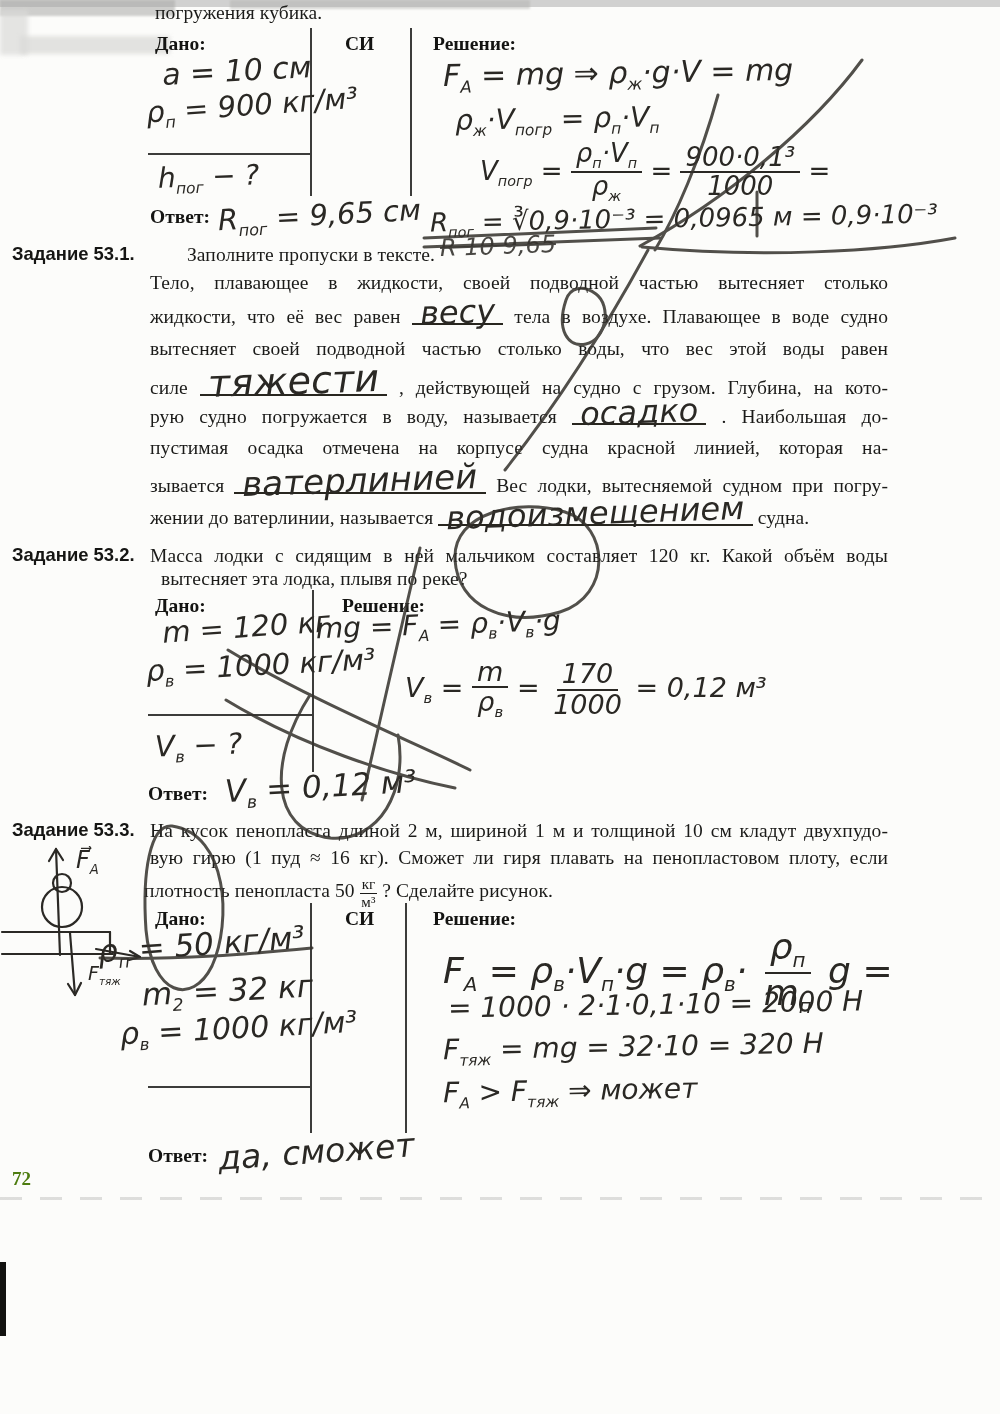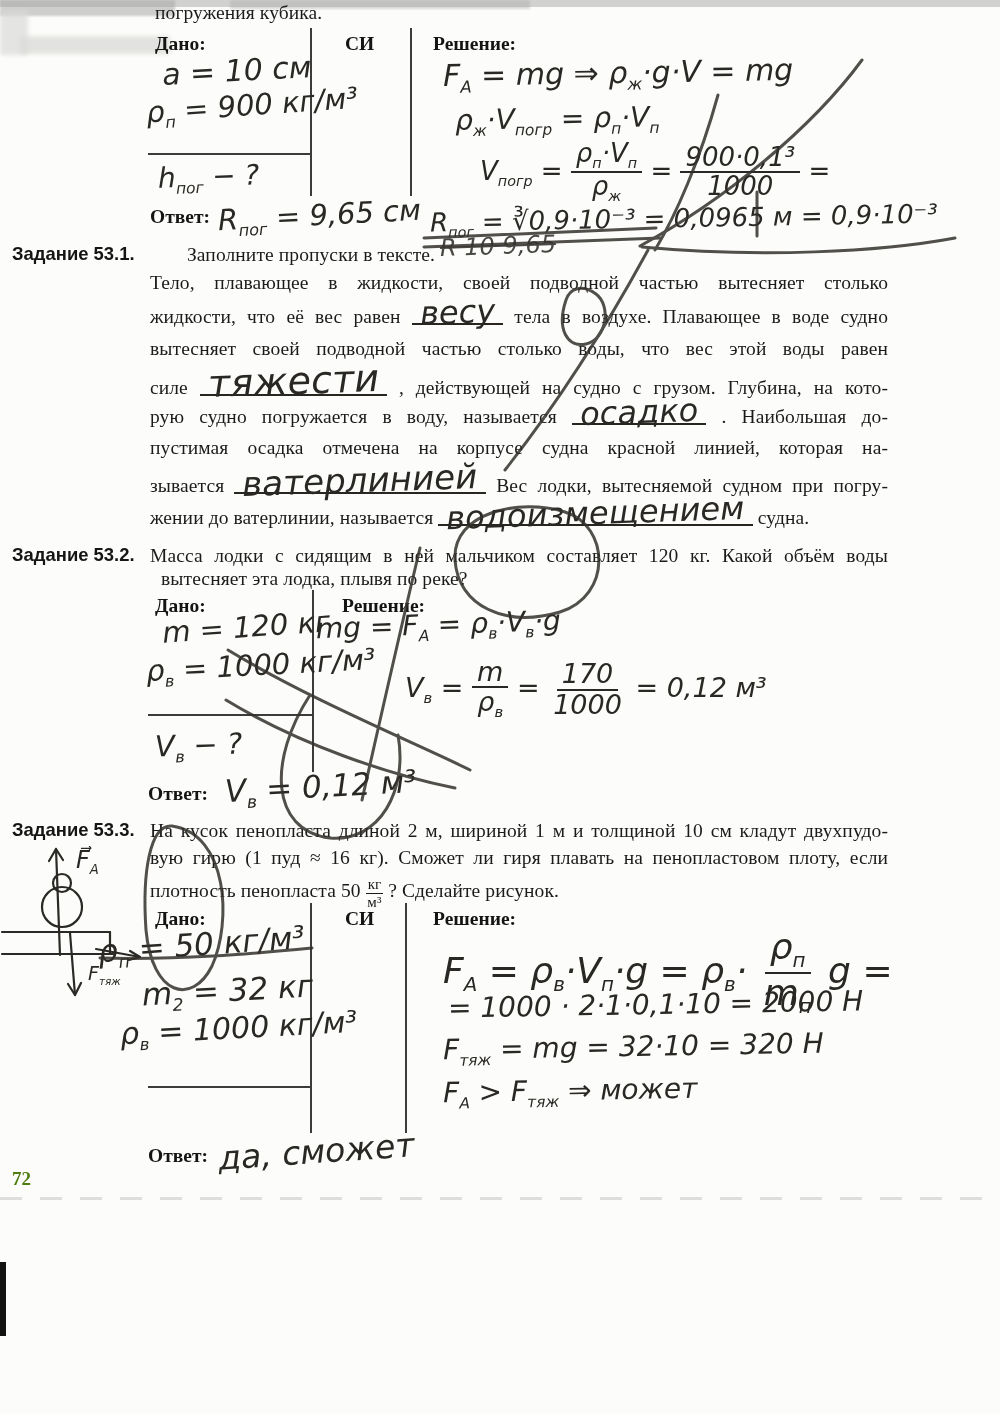--- a/index.html
+++ b/index.html
@@ -141,21 +141,21 @@
       </span>
     <span>= 0,12 м³</span>
   </div>
 
   <div class="abs blabel" style="left:148px;top:783px;">Ответ:</div>
   <div class="abs hw" style="left:225px;top:768px;font-size:31px;transform:rotate(-3deg);">V<sub>в</sub> = 0,12 м³</div>
 
   <div class="abs tasklabel" style="left:12px;top:819px;">Задание 53.3.</div>
   <div class="abs pr just" style="left:150px;top:820px;">На кусок пенопласта длиной 2 м, шириной 1 м и толщиной 10 см кладут двухпудо-</div>
   <div class="abs pr just" style="left:150px;top:847px;">вую гирю (1 пуд ≈ 16 кг). Сможет ли гиря плавать на пенопластовом плоту, если</div>
-  <div class="abs pr" style="left:150px;top:876px;text-align:center;">
+  <div class="abs pr" style="left:144px;top:876px;text-align:center;">
     <span>плотность пенопласта 50</span>
     <span class="prfr">
         <span class="n">кг</span>
         <span>м³</span>
       </span>
     <span>? Сделайте рисунок.</span>
   </div>
 
   <svg class="overlay" style="left:0;top:835px;" width="150" height="175" viewBox="0 0 150 175">
     <g stroke="#2b2925" stroke-width="2.2" fill="none" stroke-linecap="round">

